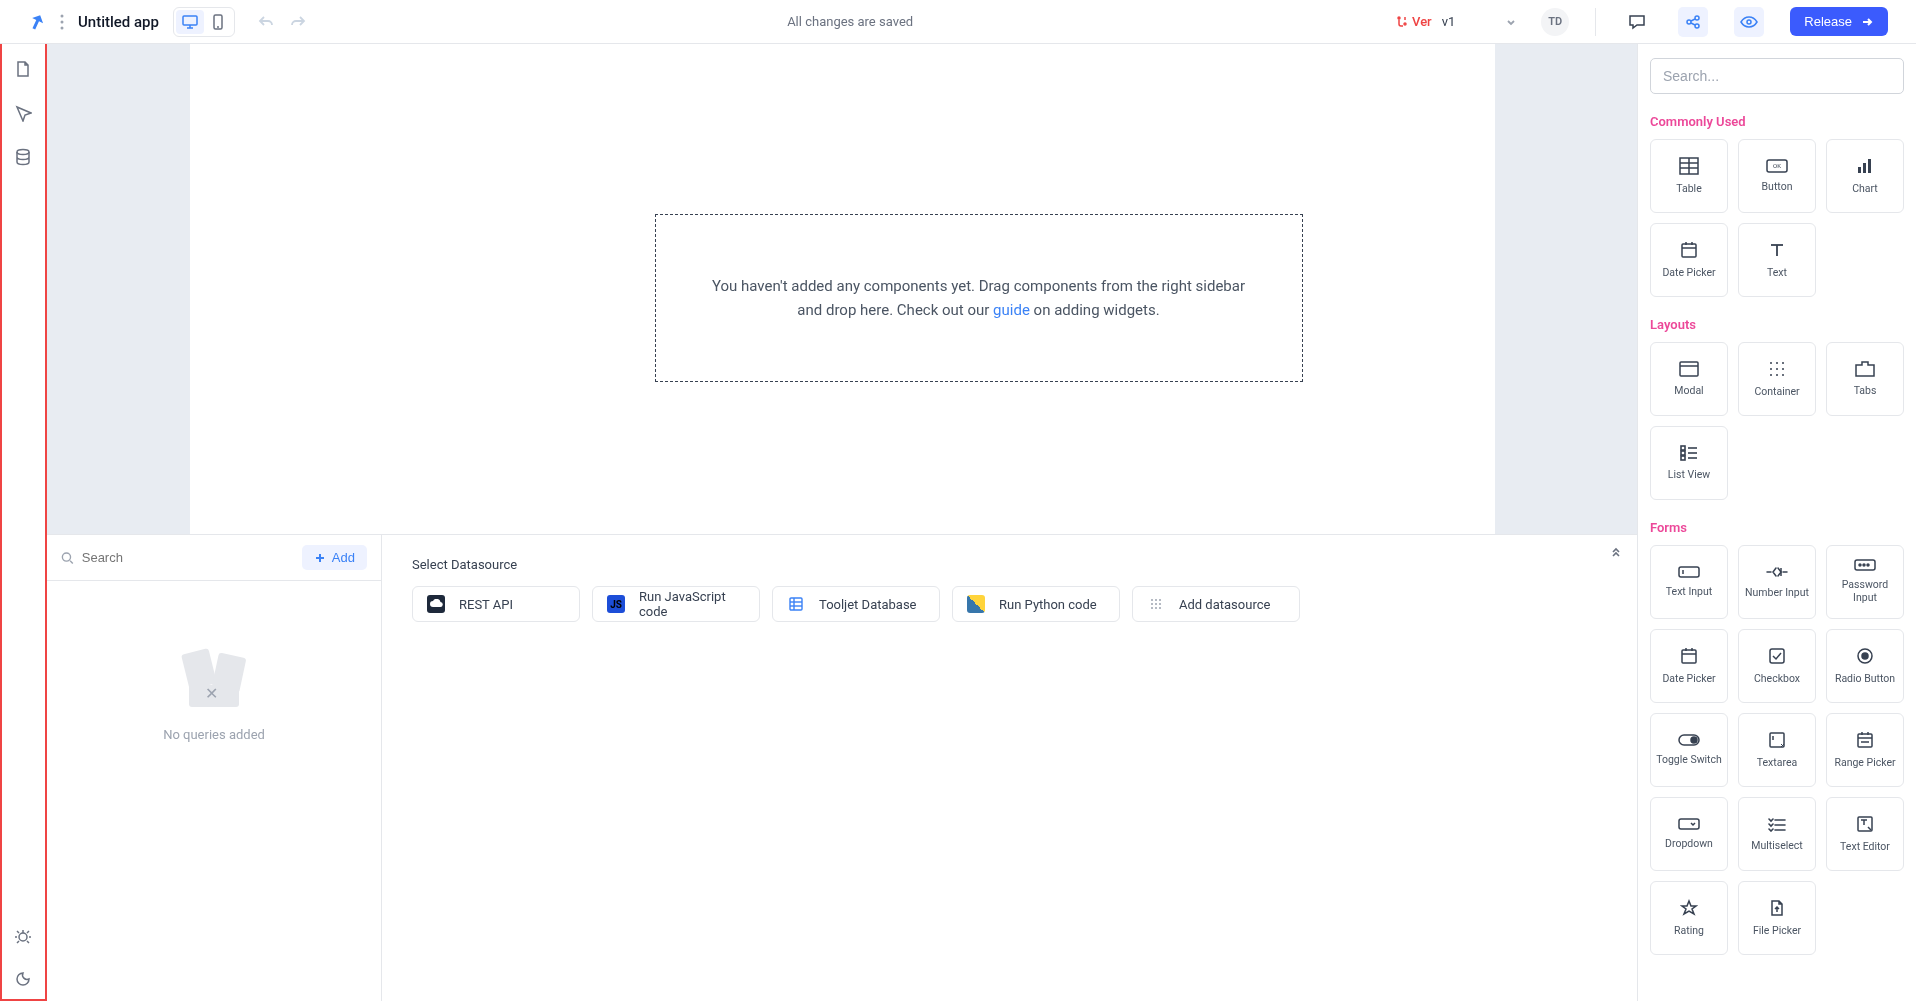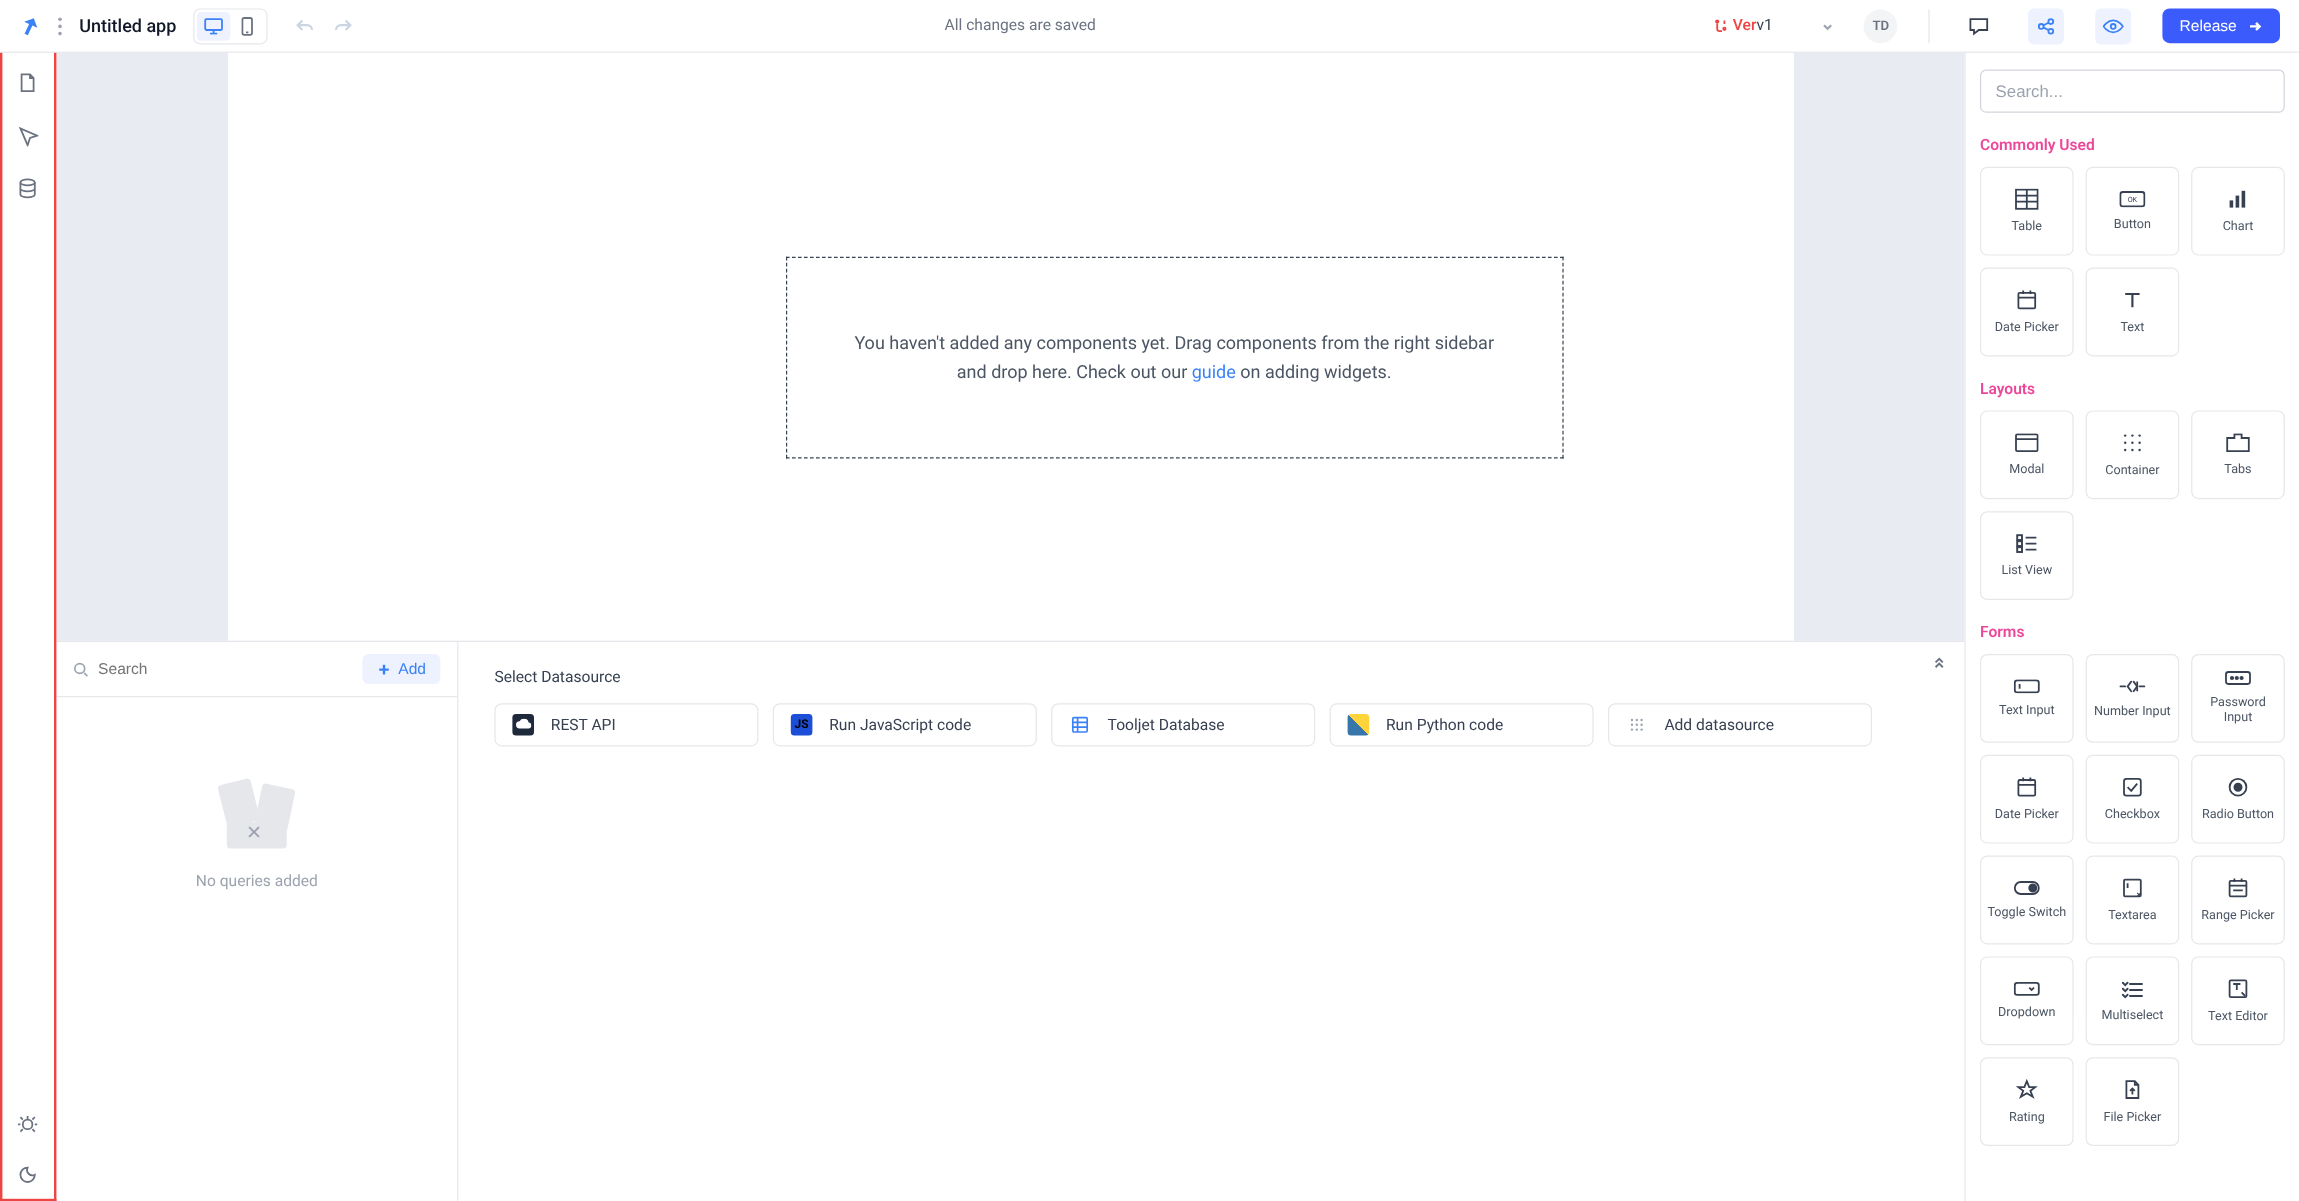--- a/index.html
+++ b/index.html
@@ -1,31 +1,31 @@
 <!DOCTYPE html>
 <html><head>
 <meta charset="utf-8">
 <style>
 * { box-sizing: border-box; margin: 0; padding: 0; }
 body { font-family: -apple-system, BlinkMacSystemFont, "Segoe UI", Roboto, sans-serif; font-size: 13px; color: #1f2937; overflow: hidden; width: 1916px; height: 1001px; }
 
 
-.header { height: 44px; border-bottom: 1px solid #e5e7eb; display: flex; align-items: center; padding: 0 16px; gap: 14px; }
+.header { height: 44px; border-bottom: 1px solid #e5e7eb; display: flex; align-items: center; padding: 0 28px; gap: 14px; }
 .header-left { display: flex; align-items: center; gap: 14px; flex: 0 0 auto; }
 .logo-icon { width: 18px; height: 18px; color: #3b82f6; }
 .more-dots { color: #9ca3af; cursor: pointer; }
 .app-title { font-size: 15px; font-weight: 500; color: #111827; }
 .header-center { flex: 1; display: flex; align-items: center; justify-content: center; gap: 20px; position: relative; }
 .device-toggle { position: absolute; left: 0; display: flex; align-items: center; background: #fff; border: 1px solid #e5e7eb; border-radius: 6px; padding: 2px; }
 .device-btn { width: 28px; height: 24px; display: flex; align-items: center; justify-content: center; border-radius: 4px; cursor: pointer; color: #6b7280; }
 .device-btn.active { background: #eef2ff; color: #3b82f6; }
 .undo-redo { position: absolute; left: 80px; display: flex; gap:6px; }
 .ur-btn { width: 26px; height: 26px; display:flex; align-items:center; justify-content:center; color:#cbd5e1; cursor:pointer; }
 .save-status { font-size: 13px; color: #6b7280; }
-.version-box { position: absolute; right: 0; display:flex; align-items:center; padding:4px 10px; border-radius:5px; }
+.version-box { position: absolute; right: 0; display:flex; align-items:center; gap:10px; padding:4px 10px; border-radius:5px; }
 .version-label { color:#ef4444; font-weight:500; display:flex; align-items:center; gap:4px; }
 .version-val { color:#374151; }
 .version-chev { color:#9ca3af; margin-left:40px; }
 .header-right { display:flex; align-items:center; gap:26px; }
 .avatar-badge { width:28px; height:28px; border-radius:50%; background:#f3f4f6; display:flex; align-items:center; justify-content:center; font-size:11px; font-weight:600; color:#6b7280; }
 .divider-v { width:1px; height:28px; background:#e5e7eb; }
 .icon-btn { width:30px; height:30px; display:flex; align-items:center; justify-content:center; color:#374151; cursor:pointer; border-radius:5px; }
 .icon-btn.bg { background:#eef2ff; color:#3b82f6; }
 .release-btn { background:#3b5bfd; color:#fff; padding:7px 14px; border-radius:6px; display:flex; align-items:center; gap:8px; font-size:13px; font-weight:500; cursor:pointer; border:none; }
 
@@ -57,21 +57,21 @@
 .empty-illus .card { position:absolute; width:28px; height:36px; background:#e5e7eb; border-radius:3px; }
 .empty-illus .c1 { left:6px; top:0; transform:rotate(-14deg); }
 .empty-illus .c2 { right:6px; top:4px; transform:rotate(12deg); }
 .empty-illus .base { position:absolute; bottom:0; left:10px; width:50px; height:22px; background:#e5e7eb; border-radius:3px; }
 .empty-illus .x { position:absolute; bottom:4px; left:26px; color:#9ca3af; font-size:16px; }
 
 .query-main { flex:1; padding:22px 30px; position:relative; }
 .collapse-icon { position:absolute; top:10px; right:14px; color:#6b7280; cursor:pointer; }
 .ds-title { font-size:13px; color:#374151; margin-bottom:14px; }
 .ds-row { display:flex; gap:12px; }
-.ds-card { width:220px; height:36px; border:1px solid #e5e7eb; border-radius:6px; display:flex; align-items:center; padding:0 14px; gap:14px; cursor:pointer; font-size:13px; color:#374151; }
+.ds-card { width:168px; height:36px; border:1px solid #e5e7eb; border-radius:6px; display:flex; align-items:center; padding:0 14px; gap:14px; cursor:pointer; font-size:13px; color:#374151; }
 .ds-ico { width:18px; height:18px; border-radius:3px; display:flex; align-items:center; justify-content:center; font-size:10px; font-weight:bold; flex-shrink:0; }
 .ds-rest { background:#1e293b; color:#fff; }
 .ds-js { background:#1d4ed8; color:#000; }
 .ds-db { color:#3b82f6; }
 .ds-py { background:linear-gradient(45deg,#3776ab 50%,#ffd43b 50%); }
 .ds-add { color:#9ca3af; }
 
 
 .right-sidebar { width:278px; padding:14px 12px; overflow-y:auto; }
 .search-box { width:100%; height:36px; border:1px solid #d1d5db; border-radius:5px; padding:0 12px; font-size:14px; color:#374151; outline:none; }

